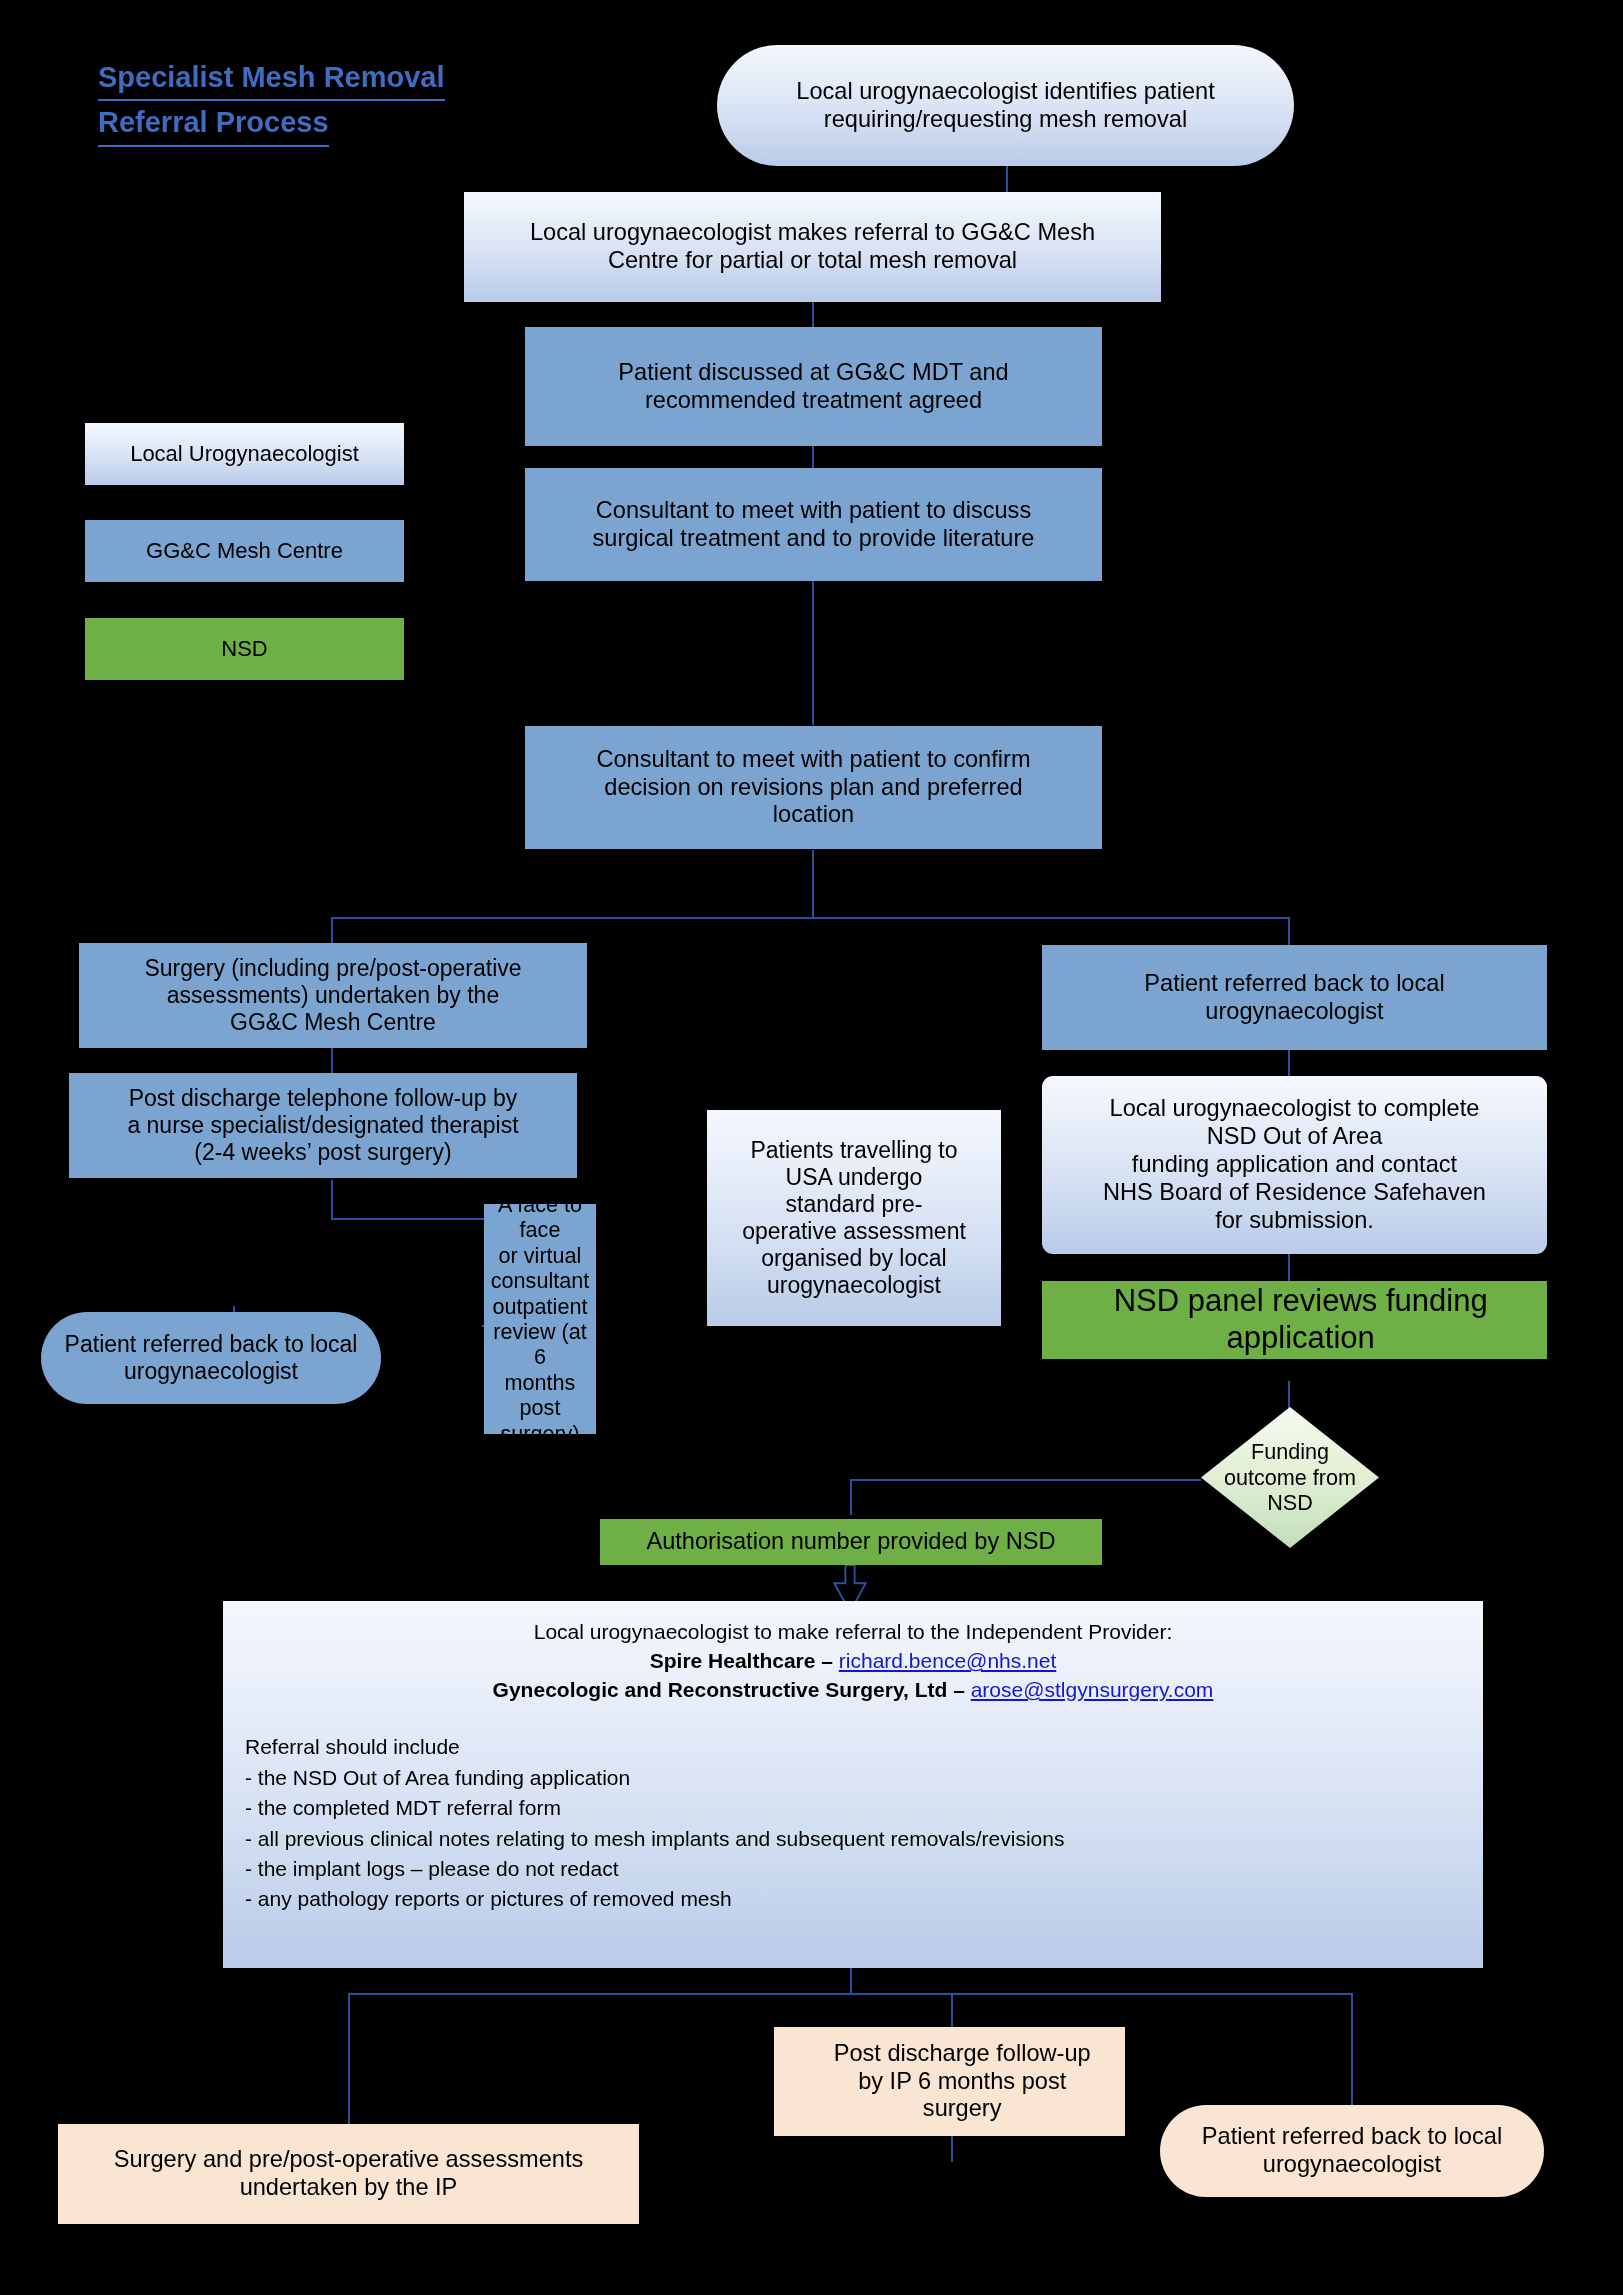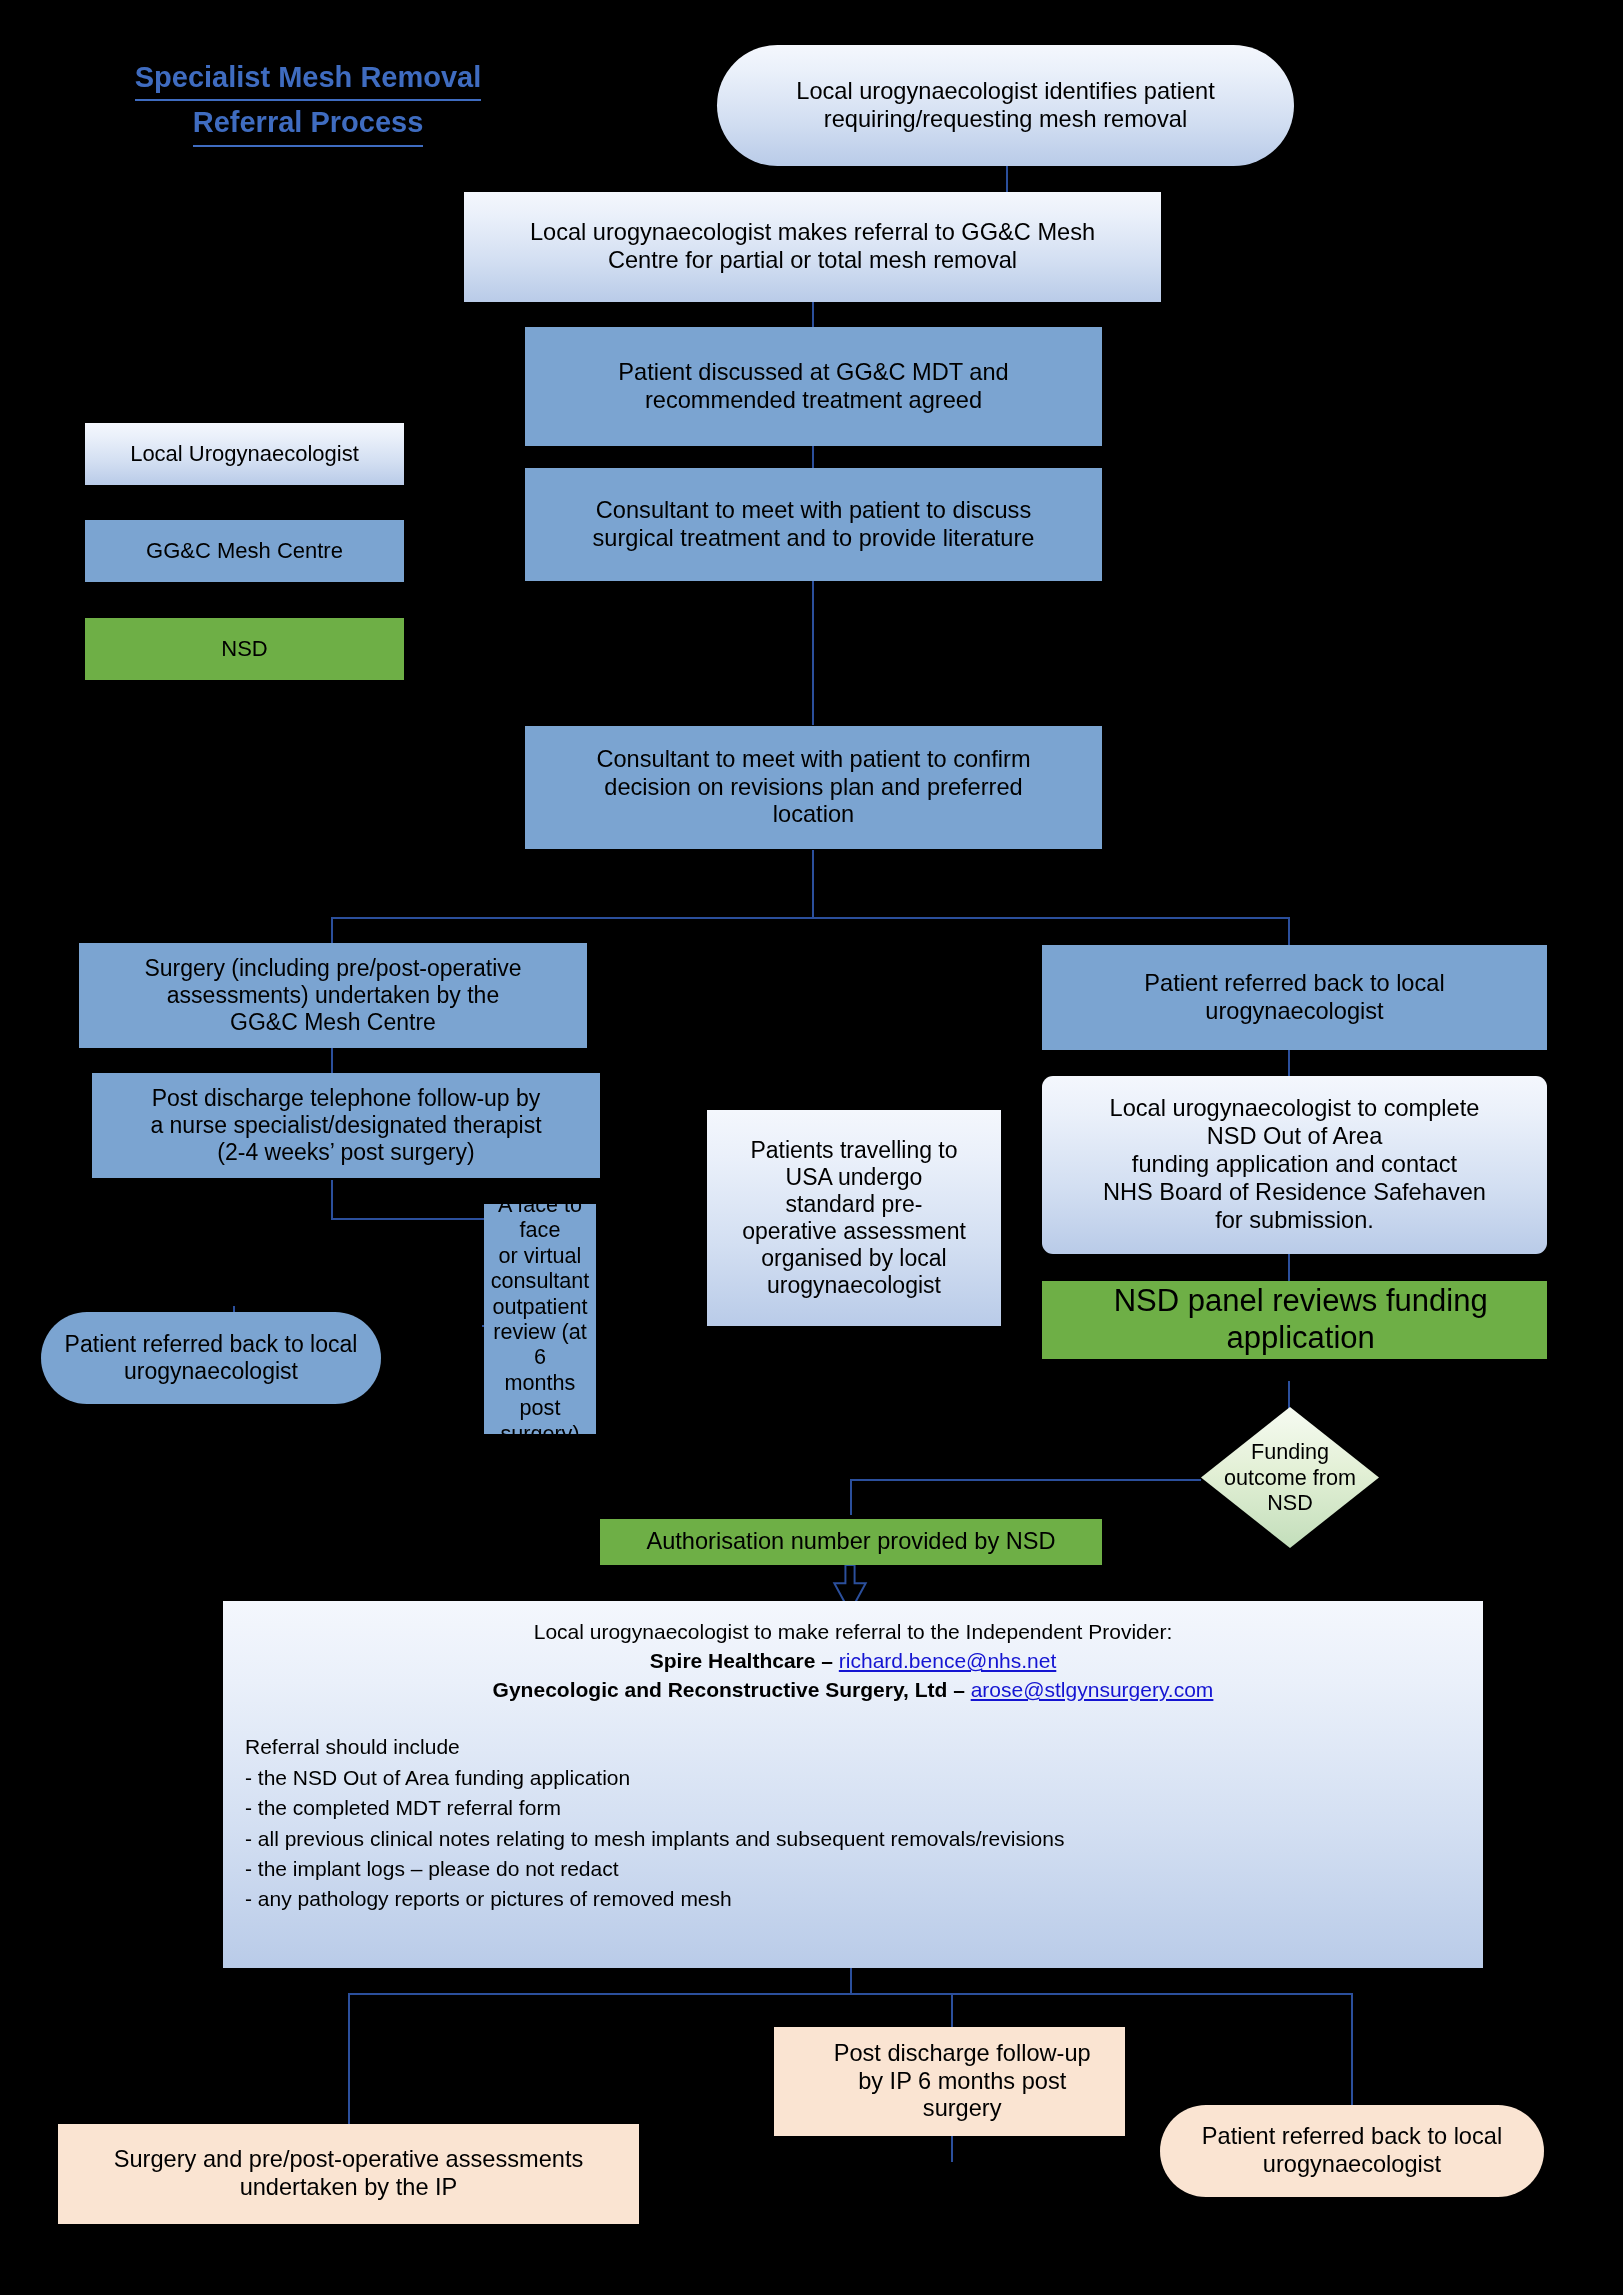--- a/index.html
+++ b/index.html
@@ -49,21 +49,20 @@
     border-radius: 72px;
   }
   .rect { border-radius: 0; }
 
   
   #title {
     position: absolute;
     left: 98px;
     top: 56px;
     width: 420px;
-    text-align: center;
     color: #3f6cc0;
     font-weight: bold;
     font-size: 29px;
     line-height: 1.45;
   }
   #title .tline {
     display: inline-block;
     border-bottom: 2.6px solid #3f6cc0;
     padding-bottom: 1.3px;
   }
@@ -202,21 +201,21 @@
 surgical treatment and to provide literature</div>
 
   <div class="node fill-solid-blue rect" style="left:525px; top:726px; width:577px; height:123px; font-size:23.6px;">Consultant to meet with patient to confirm
 decision on revisions plan and preferred
 location</div>
 
   <div class="node fill-solid-blue rect" style="left:79px; top:943px; width:508px; height:105px; font-size:23px;">Surgery (including pre/post-operative
 assessments) undertaken by the
 GG&amp;C Mesh Centre</div>
 
-  <div class="node fill-solid-blue rect" style="left:92px; top:1073px; width:508px; height:105px; font-size:23px;">Post discharge telephone follow-up by
+  <div class="node fill-solid-blue rect" style="left:69px; top:1073px; width:508px; height:105px; font-size:23px;">Post discharge telephone follow-up by
 a nurse specialist/designated therapist
 (2-4 weeks’ post surgery)</div>
 
   <div class="node fill-solid-blue rect" style="left:484px; top:1204px; width:112px; height:230px; font-size:21.6px;">A face to face
 or virtual
 consultant
 outpatient
 review    (at 6
 months post
 surgery)</div>

